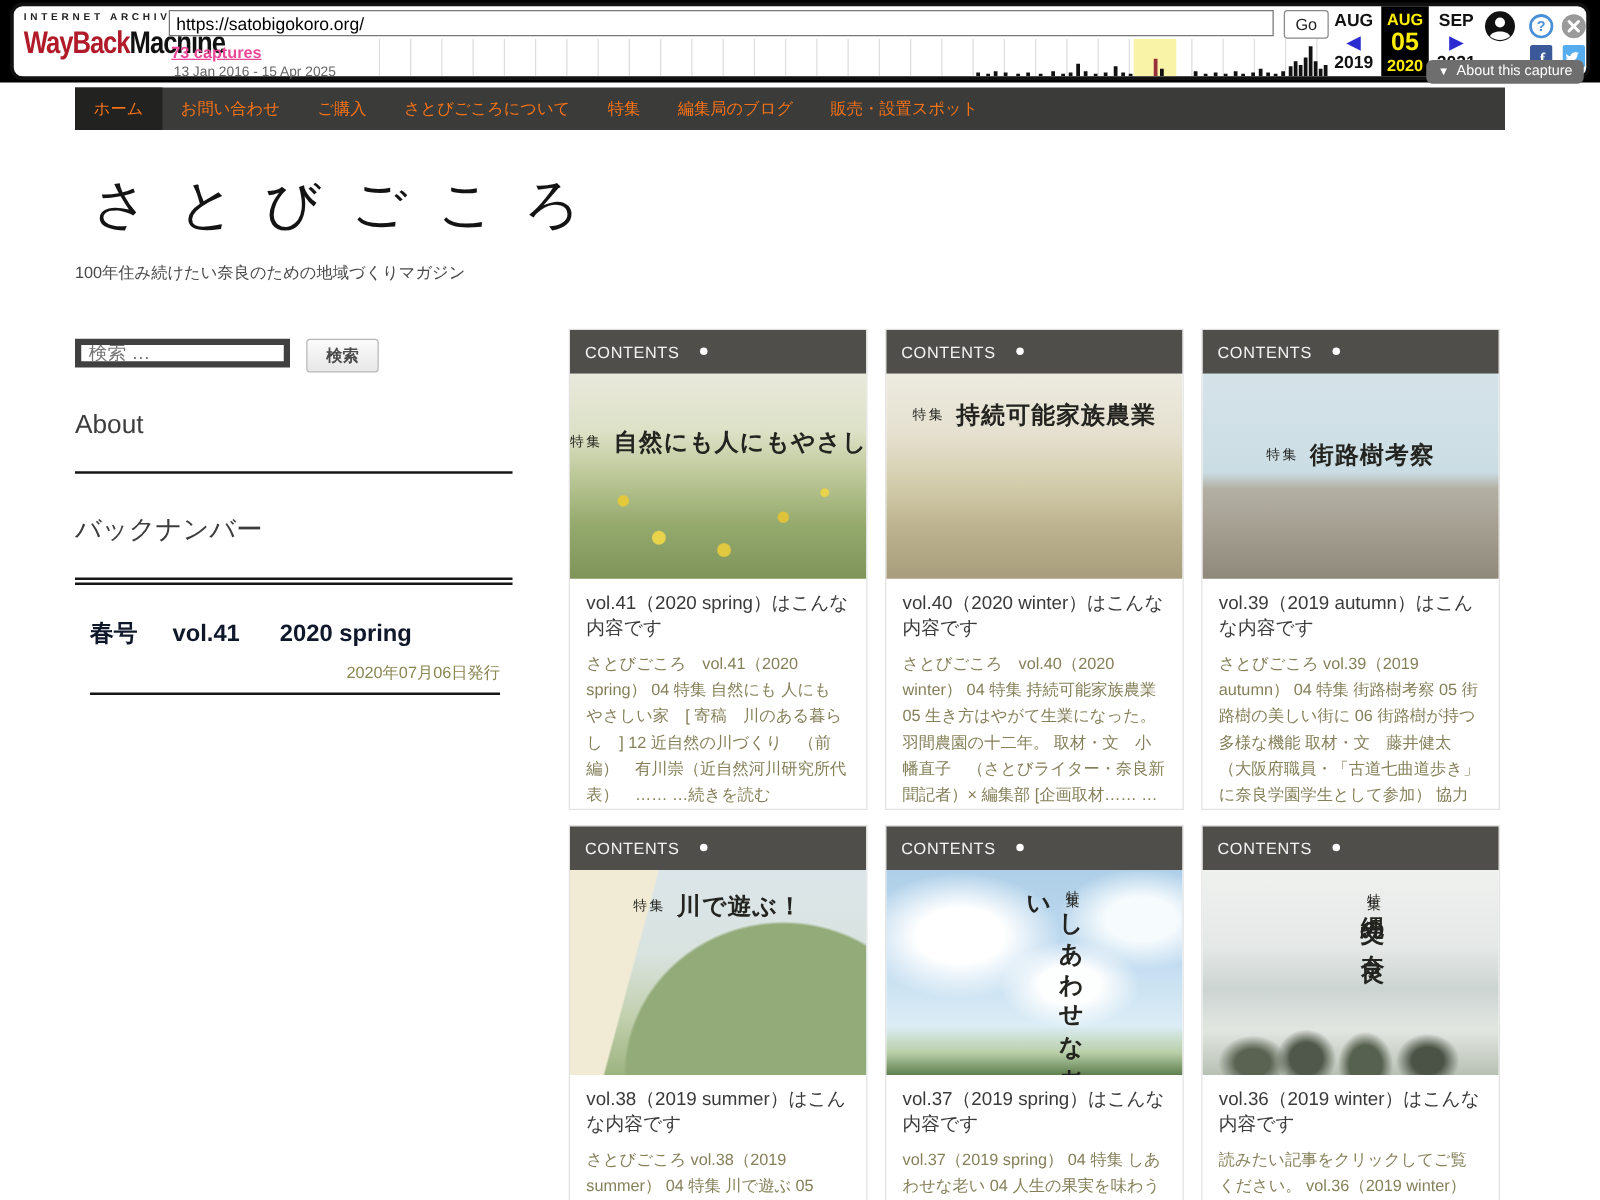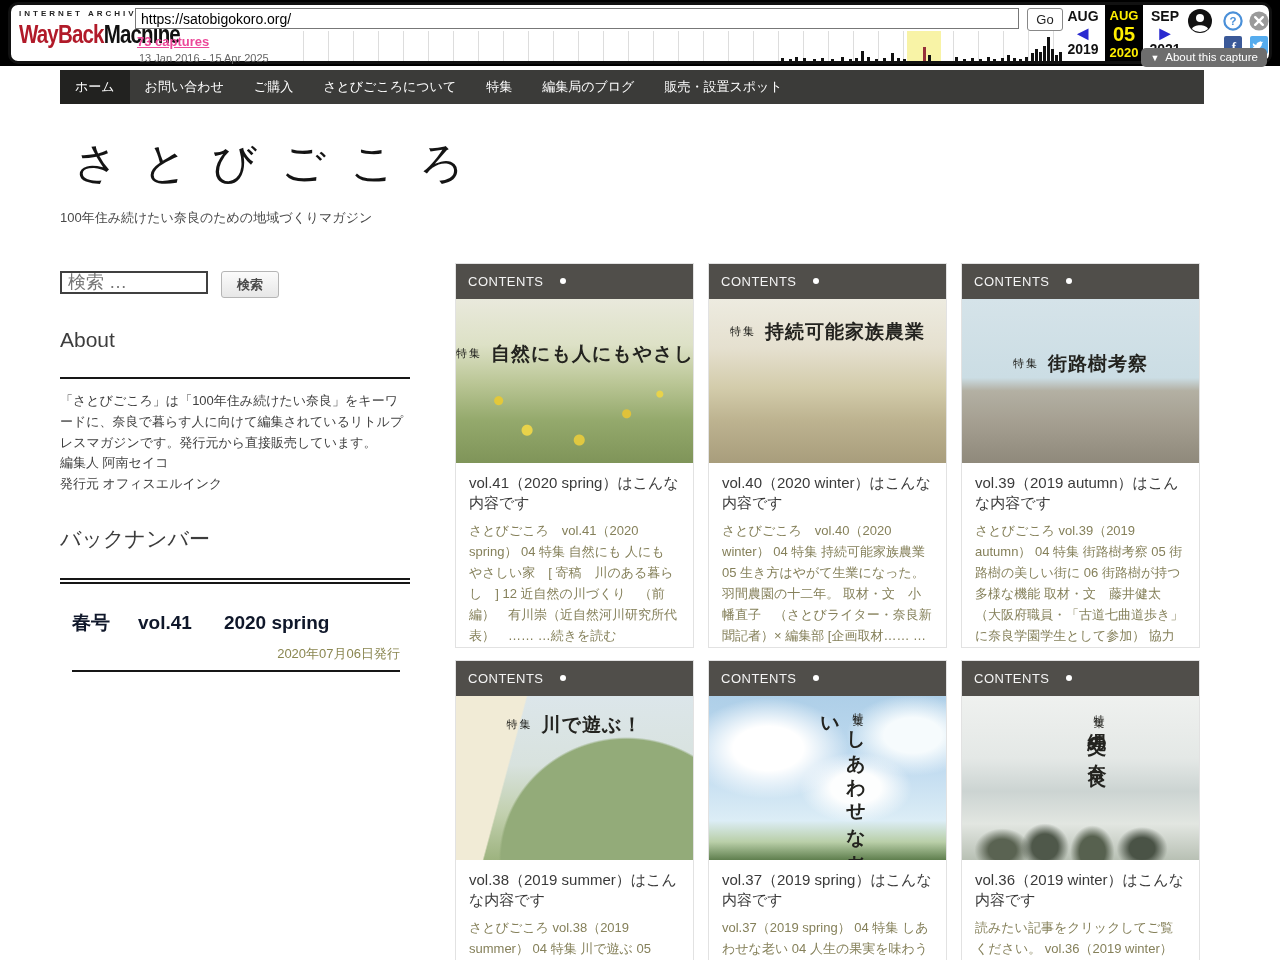--- a/index.html
+++ b/index.html
@@ -36,32 +36,32 @@
   .wb-cur .d { font-size:20px; line-height:1.1; }
   .wb-cur .y { font-size:13px; }
   .wb-ico { position:absolute; cursor:pointer; }
   .wb-about { position:absolute; right:2px; top:43px; height:19px; background:#6e6e6e;
     border-radius:5px; color:#fff; font-size:11.5px; line-height:19px; padding:0 9px; cursor:pointer; }
   .wb-about .tri { font-size:9px; margin-right:6px; }
 
   
   .site { width:1144px; margin-left:60px; }
   .topnav { margin-top:4px; height:34px; background:#3b3b39; display:flex; }
-  .topnav a { color:#ffffff; font-size:13px; line-height:34px; padding:0 15px;
+  .topnav a { color:#f97316; font-size:13px; line-height:34px; padding:0 15px;
     text-decoration:none; cursor:pointer; white-space:nowrap; }
   .topnav a.active { background:#222220; }
   .site-title { font-family:"DejaVu Serif", serif; font-size:44px; font-weight:500;
     letter-spacing:24px; color:#141414; margin:30px 0 0 14px; }
   .tagline { font-size:13px; color:#484848; margin-top:16px; }
 
   .main-row { display:flex; margin-top:36px; }
   .sidebar { width:350px; margin-right:45px; flex:none; padding-top:8px; }
   .search-row { display:flex; gap:13px; }
-  .search-input { width:148px; height:23px; border:2px solid #404040; padding:1px 6px;
-    font-size:18px; font-family:"Liberation Sans",sans-serif; }
+  .search-input { width:172px; height:23px; border:5px solid #404040; padding:1px 6px;
+    font-size:15px; font-family:"Liberation Sans",sans-serif; }
   .search-btn { height:27px; padding:0 15px; font-size:13px; font-weight:bold; color:#4a4a4a;
     background:linear-gradient(#fbfbfb,#e7e7e7); border:1px solid #b5b5b5; border-radius:3px; cursor:pointer; }
   .side-h { font-size:21px; color:#3d3d3d; font-weight:400; margin-top:30px;
     padding-bottom:25px; border-bottom:2px solid #161616; }
   .side-h.dbl { border-bottom:6px double #161616; }
   .about-text { font-size:13px; line-height:1.6; color:#3f3f3f; margin-top:12px; }
   .entry { margin:26px 0 0 12px; width:328px; border-bottom:2px solid #161616; padding-bottom:7px; }
   .entry-title { font-size:19px; font-weight:bold; color:#0f172a; cursor:pointer; }
   .entry-title .s1 { margin-right:28px; } .entry-title .s2 { margin-right:32px; }
   .entry-date { text-align:right; font-size:13px; color:#8a8650; margin-top:9px; }
@@ -266,25 +266,20 @@
 
   <div class="main-row">
 
     <div class="sidebar">
       <div class="search-row">
         <input class="search-input" placeholder="検索 …" style="">
         <button class="search-btn">検索</button>
       </div>
 
       <h2 class="side-h">About</h2>
-      <div class="about-text">
-        <span>「さとびごころ」は「100年住み続けたい奈良」をキーワードに、奈良で暮らす人に向けて編集されているリトルプレスマガジンです。発行元から直接販売しています。</span>
-        <div>編集人 阿南セイコ</div>
-        <div>発行元 オフィスエルインク</div>
-      </div>
 
       <h2 class="side-h dbl">バックナンバー</h2>
 
       <div class="entry">
         <div class="entry-title">
           <span class="s1">春号</span><span class="s2">vol.41</span><span>2020 spring</span>
         </div>
         <div class="entry-date">2020年07月06日発行</div>
       </div>
 

